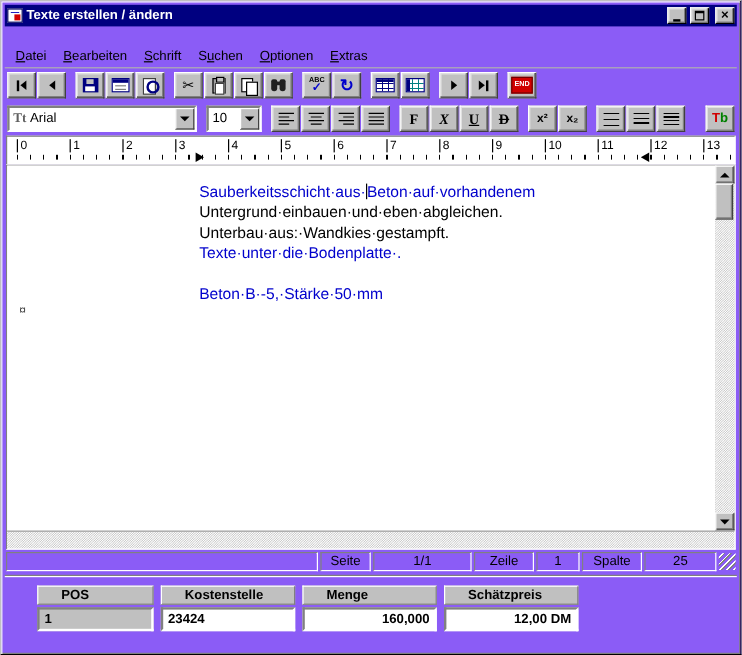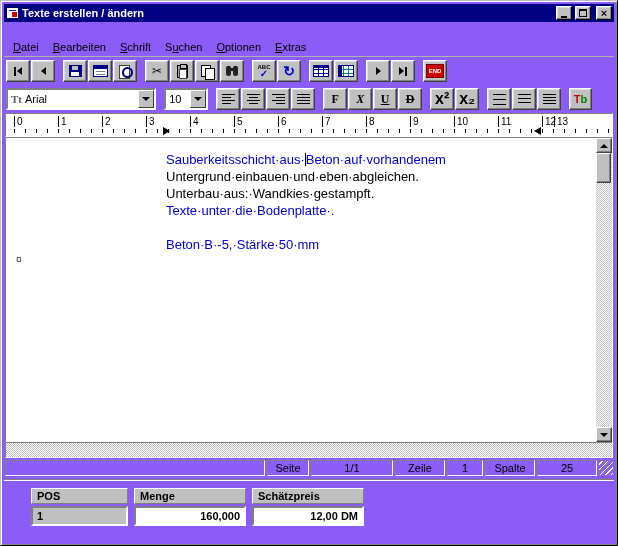--- a/index.html
+++ b/index.html
@@ -75,26 +75,26 @@
   
   .combo{height:22px;background:#fff;border:2px solid;border-color:#808080 #fff #fff #808080;display:flex;align-items:center;padding-left:3px;gap:3px}
   .font-combo{width:158px}
   .size-combo{width:46px}
   .combo-text{flex:1;font-size:11px}
   .tt{font-family:Liberation Serif, serif;font-weight:bold;color:#606060;font-size:11px;flex:0 0 auto}
   .drop{width:16px;height:18px;background:#c0c0c0;border:1px solid;border-color:#fff #404040 #404040 #fff;
     display:flex;align-items:center;justify-content:center;flex:0 0 auto}
   .fmtch{font-weight:bold;font-size:12px;font-family:"Liberation Serif",serif}
   .it{font-style:italic}.un{text-decoration:underline}.st{text-decoration:line-through}
-  .supsub{font-weight:bold;font-size:16px}
+  .supsub{font-weight:bold;font-size:10px}
   .spc{display:block;width:13px;height:11px}
   .spc1{background:repeating-linear-gradient(to bottom,#000 0 1px,transparent 1px 5px)}
   .spc2{background:repeating-linear-gradient(to bottom,#000 0 1px,transparent 1px 4px)}
   .spc3{background:repeating-linear-gradient(to bottom,#000 0 1px,transparent 1px 3px)}
-  .tbcolor{margin-left:auto;margin-right:20px}
+  .tbcolor{margin-left:auto;margin-right:0}
   .tbtxt{display:block;font-weight:bold;font-size:11px;color:#008000}
   .tbtxt::first-letter{color:#d00000}
 
   
   .ruler{flex:0 0 24px;background:#fff;border:1px solid;border-color:#808080 #fff #fff #808080;position:relative;margin:0 1px}
   .rnum{position:absolute;top:2px;height:11px;line-height:11px;font-size:10px;border-left:1px solid #000;padding-left:2px}
   .rticks{position:absolute;left:8px;right:2px;top:15px;height:4px;
     background:repeating-linear-gradient(to right,#000 0 1px,transparent 1px 11px)}
   .rmark-right{position:absolute;left:157px;top:13px;width:0;height:0;border-left:7px solid #000;border-top:4px solid transparent;border-bottom:4px solid transparent}
   .rmark-left{position:absolute;left:528px;top:13px;width:0;height:0;border-right:7px solid #000;border-top:4px solid transparent;border-bottom:4px solid transparent}
@@ -125,21 +125,21 @@
   .scell{height:16px;border:1px solid;border-color:#808080 #fff #fff #808080;display:flex;align-items:center;justify-content:center}
   .scell.fill{flex:1}
   .w58{width:42px}.w72{width:82px}.w50{width:50px}.w36{width:36px}.w44{width:60px}
   .grip{width:14px;height:14px;background:repeating-linear-gradient(135deg,transparent 0 2px,#fff 2px 3px,#808080 3px 4px)}
 
   
   .divider{flex:0 0 2px;border-top:1px solid #808080;border-bottom:1px solid #fff;margin:1px 0}
   .fieldpanel{flex:0 0 60px;display:flex;gap:6px;padding:6px 0 0 27px}
   .field{width:112px;display:flex;flex-direction:column;gap:2px}
   .field:first-child{width:97px}
-  .flabel{height:16px;background:#c0c0c0;border:1px solid;border-color:#fff #808080 #808080 #fff;font-weight:bold;display:flex;align-items:center;padding-left:5px}
+  .flabel{height:16px;background:#c0c0c0;border:1px solid;border-color:#fff #808080 #808080 #fff;font-weight:bold;display:flex;align-items:center;padding-left:19px}
   .fvalue{height:20px;background:#fff;border:2px solid;border-color:#808080 #fff #fff #808080;font-weight:bold;display:flex;align-items:center;padding:0 4px}
   .fvalue.ar{justify-content:flex-end}
   .fvalue.ro{background:#c0c0c0}
 </style>
 </head>
 <body>
 
 <div class="window">
 
   <div class="titlebar">
@@ -347,21 +347,21 @@
       <span class="rnum" style="left: 140px;">3</span>
       <span class="rnum" style="left: 184px;">4</span>
       <span class="rnum" style="left: 228px;">5</span>
       <span class="rnum" style="left: 272px;">6</span>
       <span class="rnum" style="left: 316px;">7</span>
       <span class="rnum" style="left: 360px;">8</span>
       <span class="rnum" style="left: 404px;">9</span>
       <span class="rnum" style="left: 448px;">10</span>
       <span class="rnum" style="left: 492px;">11</span>
       <span class="rnum" style="left: 536px;">12</span>
-      <span class="rnum" style="left: 548px;">13</span>
+      <span class="rnum" style="left: 580px;">13</span>
     </div>
 
   <div class="workspace">
     <div class="textrow">
       <div class="page">
         <span class="pmark">¤</span>
       <div class="tline blue">Sauberkeitsschicht·aus·<span class="cursor"></span>Beton·auf·vorhandenem</div>
           <div class="tline">Untergrund·einbauen·und·eben·abgleichen.</div>
           <div class="tline">Unterbau·aus:·Wandkies·gestampft.</div>
           <div class="tline blue">Texte·unter·die·Bodenplatte·.</div>
@@ -395,20 +395,24 @@
   </div>
 
   <div class="divider"></div>
 
   <div class="fieldpanel">
       <div class="field">
         <div class="flabel">POS</div>
         <div class="fvalue ro">1</div>
       </div>
       <div class="field">
+        <div class="flabel">Kostenstelle</div>
+        <div class="fvalue">23424</div>
+      </div>
+      <div class="field">
         <div class="flabel">Menge</div>
         <div class="fvalue ar">160,000</div>
       </div>
       <div class="field">
         <div class="flabel">Schätzpreis</div>
         <div class="fvalue ar">12,00 DM</div>
       </div>
     </div>
 
 </div>

